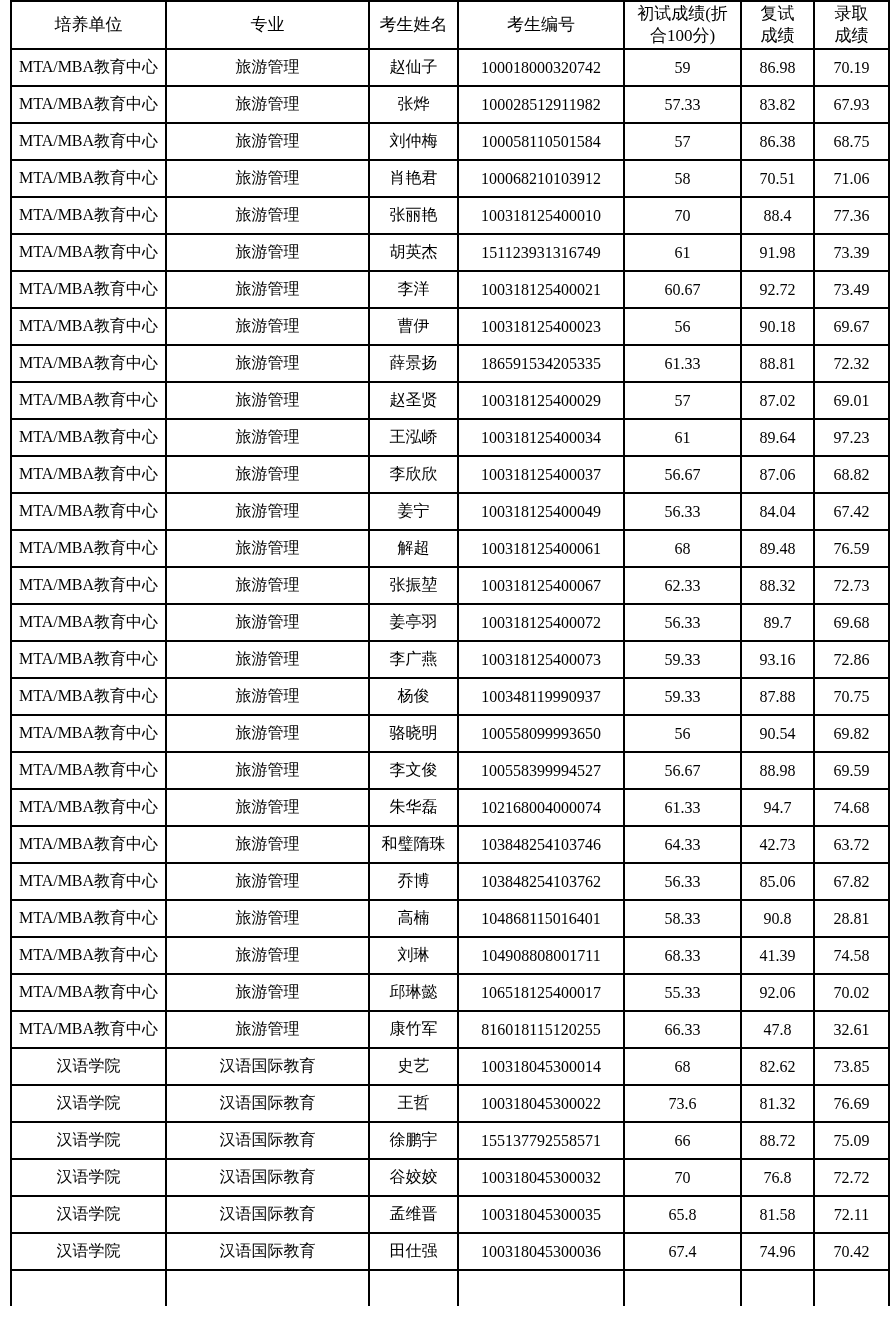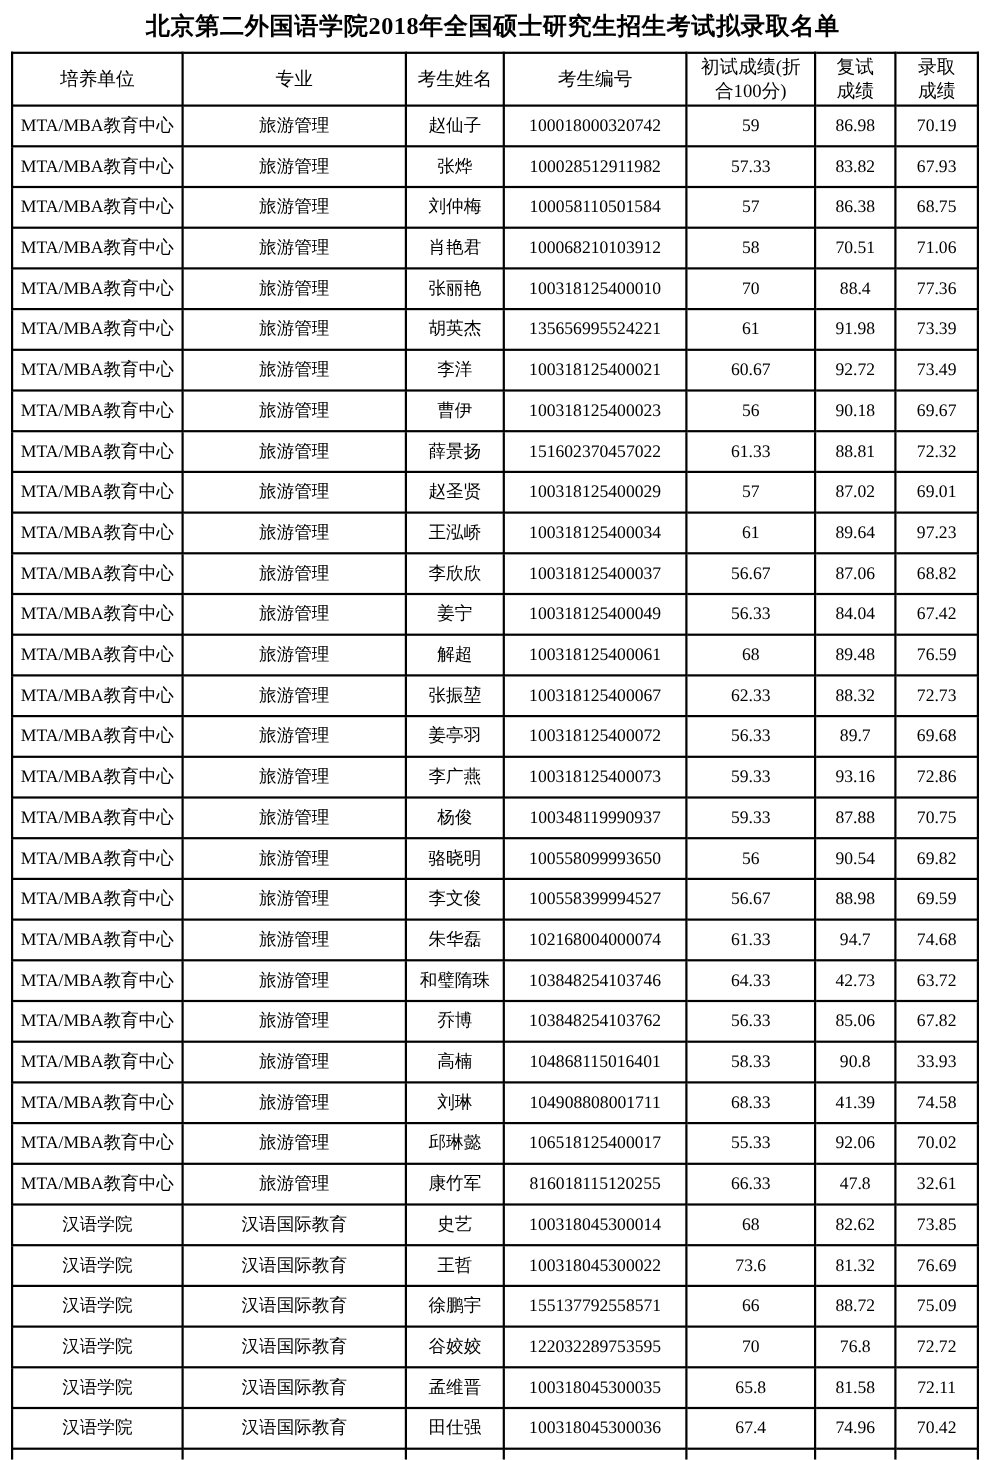--- a/index.html
+++ b/index.html
@@ -55,21 +55,20 @@
   tr.partial-row td {
     border-bottom: none;
     height: 35px;
   }
 </style>
 </head>
 <body>
 
 <div class="page">
 
-  <h1 class="doc-title">北京第二外国语学院2018年全国硕士研究生招生考试拟录取名单</h1>
 
   <table class="admission">
     <colgroup>
       <col style="width:155px">
       <col style="width:203px">
       <col style="width:89px">
       <col style="width:166px">
       <col style="width:117px">
       <col style="width:73px">
       <col style="width:75px">
@@ -131,21 +130,21 @@
       <td>张丽艳</td>
       <td>100318125400010</td>
       <td>70</td>
       <td>88.4</td>
       <td>77.36</td>
     </tr>
         <tr>
       <td>MTA/MBA教育中心</td>
       <td>旅游管理</td>
       <td>胡英杰</td>
-      <td>135656995524221</td>
+      <td>151123931316749</td>
       <td>61</td>
       <td>91.98</td>
       <td>73.39</td>
     </tr>
         <tr>
       <td>MTA/MBA教育中心</td>
       <td>旅游管理</td>
       <td>李洋</td>
       <td>100318125400021</td>
       <td>60.67</td>
@@ -158,21 +157,21 @@
       <td>曹伊</td>
       <td>100318125400023</td>
       <td>56</td>
       <td>90.18</td>
       <td>69.67</td>
     </tr>
         <tr>
       <td>MTA/MBA教育中心</td>
       <td>旅游管理</td>
       <td>薛景扬</td>
-      <td>151602370457022</td>
+      <td>186591534205335</td>
       <td>61.33</td>
       <td>88.81</td>
       <td>72.32</td>
     </tr>
         <tr>
       <td>MTA/MBA教育中心</td>
       <td>旅游管理</td>
       <td>赵圣贤</td>
       <td>100318125400029</td>
       <td>57</td>
@@ -296,21 +295,21 @@
       <td>85.06</td>
       <td>67.82</td>
     </tr>
         <tr>
       <td>MTA/MBA教育中心</td>
       <td>旅游管理</td>
       <td>高楠</td>
       <td>104868115016401</td>
       <td>58.33</td>
       <td>90.8</td>
-      <td>33.93</td>
+      <td>28.81</td>
     </tr>
         <tr>
       <td>MTA/MBA教育中心</td>
       <td>旅游管理</td>
       <td>刘琳</td>
       <td>104908808001711</td>
       <td>68.33</td>
       <td>41.39</td>
       <td>74.58</td>
     </tr>
@@ -356,21 +355,21 @@
       <td>徐鹏宇</td>
       <td>155137792558571</td>
       <td>66</td>
       <td>88.72</td>
       <td>75.09</td>
     </tr>
         <tr>
       <td>汉语学院</td>
       <td>汉语国际教育</td>
       <td>谷姣姣</td>
-      <td>122032289753595</td>
+      <td>100318045300032</td>
       <td>70</td>
       <td>76.8</td>
       <td>72.72</td>
     </tr>
         <tr>
       <td>汉语学院</td>
       <td>汉语国际教育</td>
       <td>孟维晋</td>
       <td>100318045300035</td>
       <td>65.8</td>

